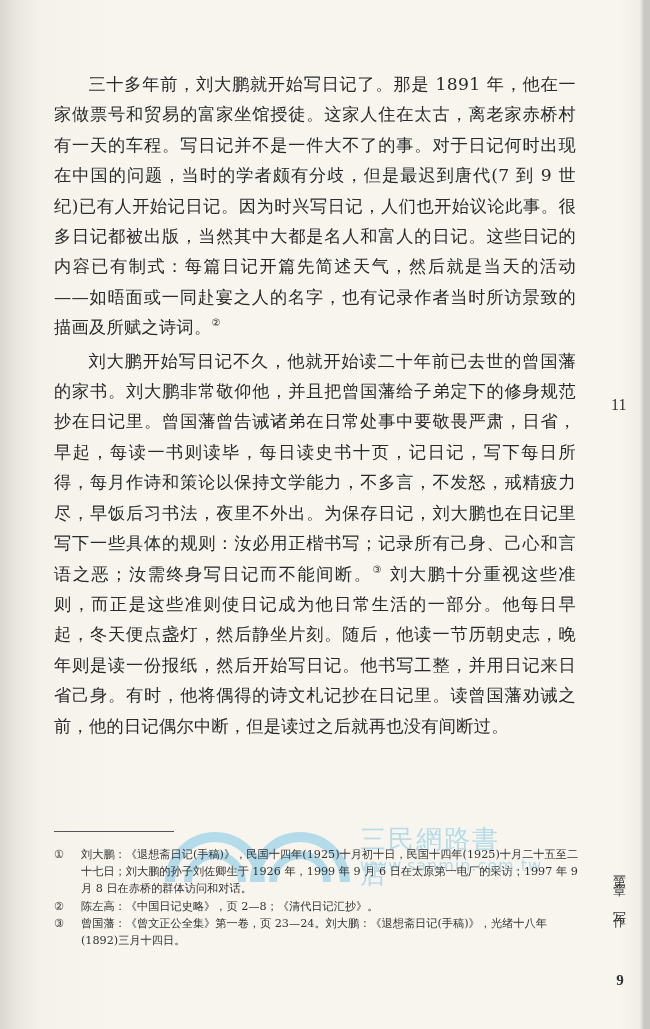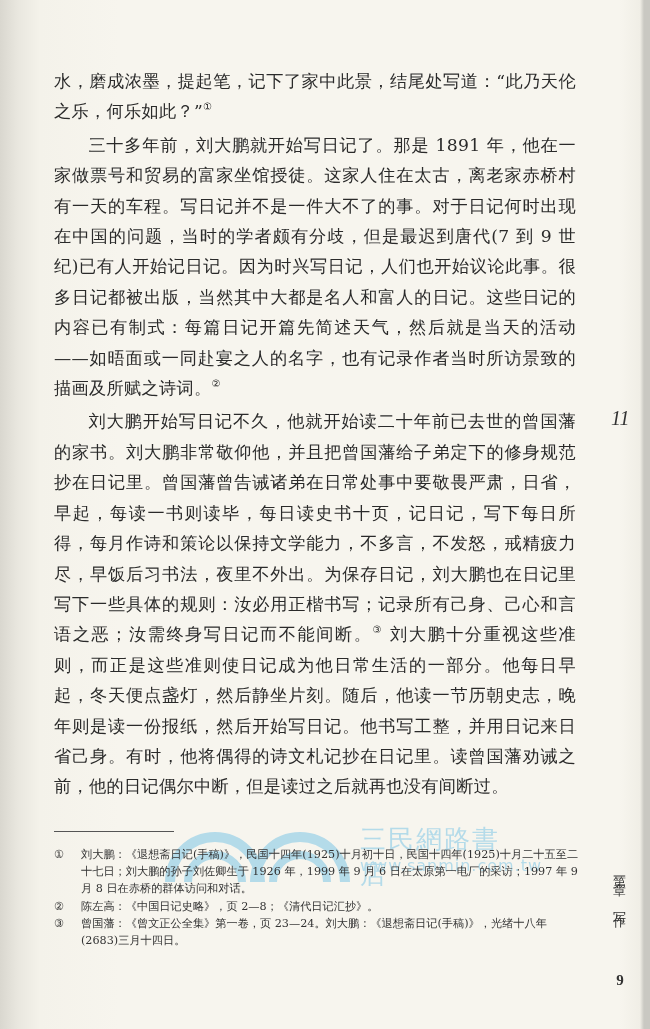--- a/index.html
+++ b/index.html
@@ -16,23 +16,22 @@
   }
   .body-text {
     position: absolute; left: 54px; top: 66px; width: 522px;
     font-size: 17.2px; line-height: 30.4px; letter-spacing: 0.3px;
   }
   .body-text p { margin: 0; text-align: justify; }
   .body-text p.indent { text-indent: 2em; }
   .body-text p.gap { margin-top: 3px; }
   sup.fn { font-size: 10px; vertical-align: super; line-height: 0; }
   .margin-num {
-    position: absolute; left: 611px; top: 407px; font-size: 20px; color: #333;
+    position: absolute; left: 611px; top: 396px; font-size: 16px; color: #333;
     font-family: "Liberation Serif", serif;
-    font-style: italic;
   }
   .rule {
     position: absolute; left: 54px; top: 831px; width: 120px; height: 0;
     border-top: 1px solid #555;
   }
   .footnotes {
     position: absolute; left: 54px; top: 846px; width: 530px;
     font-size: 11.2px; line-height: 17.2px; color: #333;
   }
   .fn-item { display: flex; }
@@ -61,21 +60,20 @@
     position: absolute; left: 200px; top: 44px; font-size: 16px; color: #7fc6e6;
     font-family: "DejaVu Sans", sans-serif; letter-spacing: 1px;
   }
 </style>
 </head>
 <body>
 
 <div class="page">
 
   <div class="body-text">
-    <p><span>水，磨成浓墨，提起笔，记下了家中此景，结尾处写道：“此乃天伦之乐，何乐如此？”</span><sup class="fn">①</sup></p>
     <p class="indent gap"><span>三十多年前，刘大鹏就开始写日记了。那是 1891 年，他在一家做票号和贸易的富家坐馆授徒。这家人住在太古，离老家赤桥村有一天的车程。写日记并不是一件大不了的事。对于日记何时出现在中国的问题，当时的学者颇有分歧，但是最迟到唐代(7 到 9 世纪)已有人开始记日记。因为时兴写日记，人们也开始议论此事。很多日记都被出版，当然其中大都是名人和富人的日记。这些日记的内容已有制式：每篇日记开篇先简述天气，然后就是当天的活动——如晤面或一同赴宴之人的名字，也有记录作者当时所访景致的描画及所赋之诗词。</span><sup class="fn">②</sup></p>
     <p class="indent gap"><span>刘大鹏开始写日记不久，他就开始读二十年前已去世的曾国藩的家书。刘大鹏非常敬仰他，并且把曾国藩给子弟定下的修身规范抄在日记里。曾国藩曾告诫诸弟在日常处事中要敬畏严肃，日省，早起，每读一书则读毕，每日读史书十页，记日记，写下每日所得，每月作诗和策论以保持文学能力，不多言，不发怒，戒精疲力尽，早饭后习书法，夜里不外出。为保存日记，刘大鹏也在日记里写下一些具体的规则：汝必用正楷书写；记录所有己身、己心和言语之恶；汝需终身写日记而不能间断。</span><sup class="fn">③</sup><span> 刘大鹏十分重视这些准则，而正是这些准则使日记成为他日常生活的一部分。他每日早起，冬天便点盏灯，然后静坐片刻。随后，他读一节历朝史志，晚年则是读一份报纸，然后开始写日记。他书写工整，并用日记来日省己身。有时，他将偶得的诗文札记抄在日记里。读曾国藩劝诫之前，他的日记偶尔中断，但是读过之后就再也没有间断过。</span></p>
   </div>
 
   <div class="margin-num">11</div>
 
   <div class="watermark">
     <svg width="200" height="70" viewBox="0 0 200 70">
       <path d="M10 70 A45 45 0 0 1 100 70" fill="none" stroke="#7fc6e6" stroke-width="10"></path>
       <path d="M28 70 A27 27 0 0 1 82 70" fill="none" stroke="#7fc6e6" stroke-width="8"></path>
@@ -92,21 +90,21 @@
     <div class="fn-item">
       <span class="fn-mark">①</span>
       <span class="fn-body">刘大鹏：《退想斋日记(手稿)》，民国十四年(1925)十月初十日，民国十四年(1925)十月二十五至二十七日；刘大鹏的孙子刘佐卿生于 1926 年，1999 年 9 月 6 日在太原第一电厂的采访；1997 年 9 月 8 日在赤桥的群体访问和对话。</span>
     </div>
     <div class="fn-item">
       <span class="fn-mark">②</span>
       <span class="fn-body">陈左高：《中国日记史略》，页 2—8；《清代日记汇抄》。</span>
     </div>
     <div class="fn-item">
       <span class="fn-mark">③</span>
-      <span class="fn-body">曾国藩：《曾文正公全集》第一卷，页 23—24。刘大鹏：《退想斋日记(手稿)》，光绪十八年(2683)三月十四日。</span>
+      <span class="fn-body">曾国藩：《曾文正公全集》第一卷，页 23—24。刘大鹏：《退想斋日记(手稿)》，光绪十八年(1892)三月十四日。</span>
     </div>
   </div>
 
   <div class="running-head">
     <span class="part">第一章</span>
     <div class="gap"></div>
     <span class="part">写作</span>
   </div>
 
   <div class="page-num">9</div>

